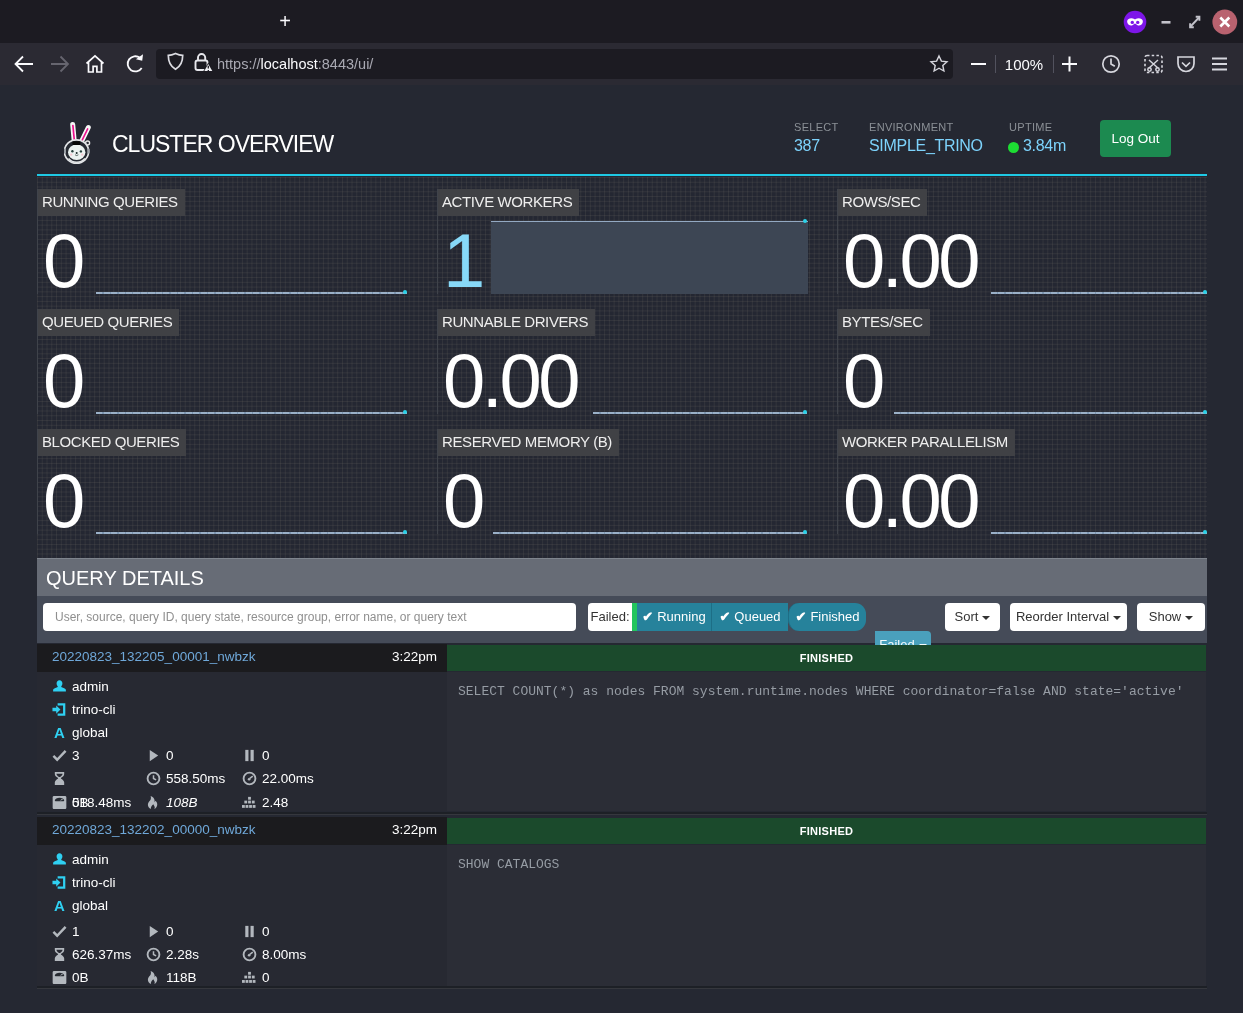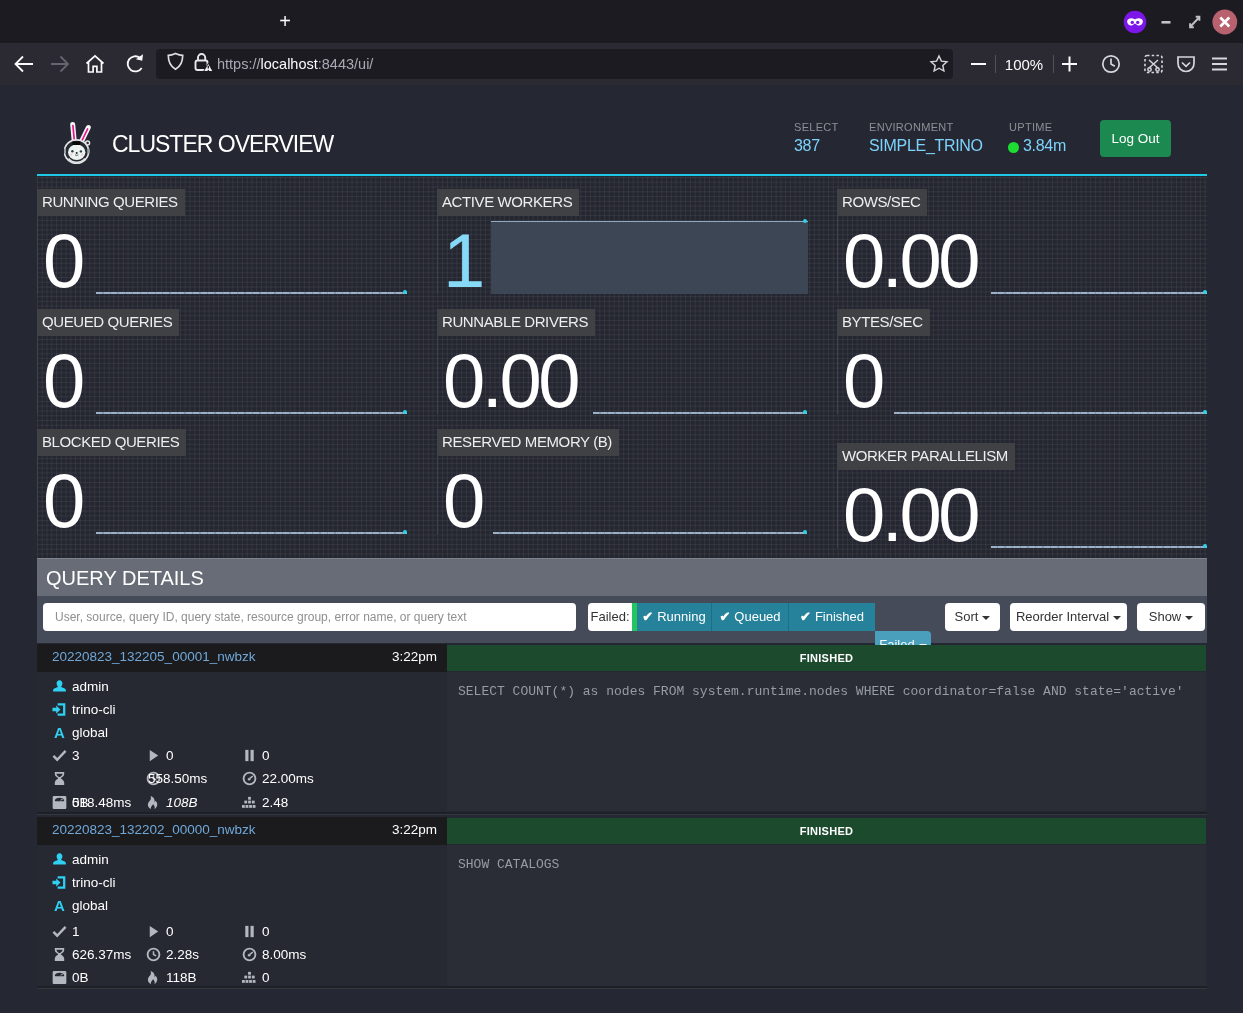--- a/index.html
+++ b/index.html
@@ -240,35 +240,35 @@
         <div class="bignum">0</div>
         <div class="sline" style="left:58px; width:311px; top:103px;"></div>
         <div class="sdot" style="left:365px; top:101px;"></div>
       </div>
       <div class="abs panel" style="left:437px; top:252px;">
         <div class="chip">RESERVED MEMORY (B)</div>
         <div class="bignum">0</div>
         <div class="sline" style="left:55px; width:314px; top:103px;"></div>
         <div class="sdot" style="left:365px; top:101px;"></div>
       </div>
-      <div class="abs panel" style="left:837px; top:252px;margin-top:14px;">
+      <div class="abs panel" style="left:837px; top:252px;">
         <div class="chip">WORKER PARALLELISM</div>
         <div class="bignum">0.00</div>
         <div class="sline" style="left:153px; width:216px; top:103px;"></div>
         <div class="sdot" style="left:365px; top:101px;"></div>
       </div>
     </div>
 
     <div class="abs" id="qd-title">QUERY DETAILS</div>
     <div class="abs" id="qd-toolbar">
       <div id="filterinput">User, source, query ID, query state, resource group, error name, or query text</div>
       <div class="tbtn white" style="left:551px; width:44px; border-radius:4px 0 0 4px;">Failed:</div>
       <div class="tbtn teal" style="left:595px; width:79px; border-left:5px solid #22c55e;"><span class="chk">✔</span>Running</div>
       <div class="tbtn teal" style="left:674px; width:77px; border-left:1px solid #1d6e86;"><span class="chk">✔</span>Queued</div>
-      <div class="tbtn teal" style="left:751px; width:87px; border-left:1px solid #1d6e86;"><span class="chk">✔</span>Finished</div>
+      <div class="tbtn teal" style="left:751px; width:78px; border-left:1px solid #1d6e86;border-radius:11px;"><span class="chk">✔</span>Finished</div>
       <div class="tbtn" style="left:838px; width:56px; background:#4aa0bc; color:#f2fafd; border-radius:0 4px 4px 0;margin-top:28px;">Failed<span class="caret"></span></div>
       <div class="tbtn white" style="left:908px; width:55px;">Sort<span class="caret"></span></div>
       <div class="tbtn white" style="left:973px; width:117px;">Reorder Interval<span class="caret"></span></div>
       <div class="tbtn white" style="left:1100px; width:68px;">Show<span class="caret"></span></div>
     </div>
 
     <div class="abs" id="queries">
 
       <div class="qrow-head" style="left:37px; top:559px; width:410px;">
         <div class="qlink">20220823_132205_00001_nwbzk</div>
@@ -333,21 +333,21 @@
             <path fill="#b3b8be" d="M3 1h10v2.1c0 1.7-1.5 3.2-3.2 4.1-.5.3-.5.7 0 1 1.7.9 3.2 2.4 3.2 4.1V15H3v-2.7c0-1.7 1.5-3.2 3.2-4.1.5-.3.5-.7 0-1C4.5 6.3 3 4.8 3 3.1zM4.8 2.8v.5c0 1.2 1.2 2.3 2.6 3 .4.2.8.2 1.2 0 1.4-.7 2.6-1.8 2.6-3v-.5z" fill-rule="evenodd"></path>
           </svg>
         </div>
       <div class="qstat" style="left:72px; top:710px;">518.48ms</div>
       <div class="ic" style="left:146px; top:686px;">
           <svg width="15" height="15" viewBox="0 0 16 16" style="position:absolute;left:0;top:0;">
             <circle cx="8" cy="8" r="6.3" fill="none" stroke="#b3b8be" stroke-width="2"></circle>
             <path fill="none" stroke="#b3b8be" stroke-width="1.6" d="M8 4.5V8l2.8 1.4"></path>
           </svg>
         </div>
-      <div class="qstat" style="left:148px; top:686px;">558.50ms</div>
+      <div class="qstat" style="left:166px; top:686px;">558.50ms</div>
       <div class="ic" style="left:242px; top:686px;">
           <svg width="15" height="15" viewBox="0 0 16 16" style="position:absolute;left:0;top:0;">
             <circle cx="8" cy="8" r="6.3" fill="none" stroke="#b3b8be" stroke-width="2"></circle>
             <path fill="none" stroke="#b3b8be" stroke-width="1.7" d="M8.3 7.9l3.2-2.4"></path>
             <circle cx="7.6" cy="8.8" r="1.4" fill="#b3b8be"></circle>
           </svg>
         </div>
       <div class="qstat" style="left:262px; top:686px;">22.00ms</div>
       <div class="ic" style="left:52px; top:710px;">
           <svg width="15" height="15" viewBox="0 0 16 16" style="position:absolute;left:0;top:0;">

